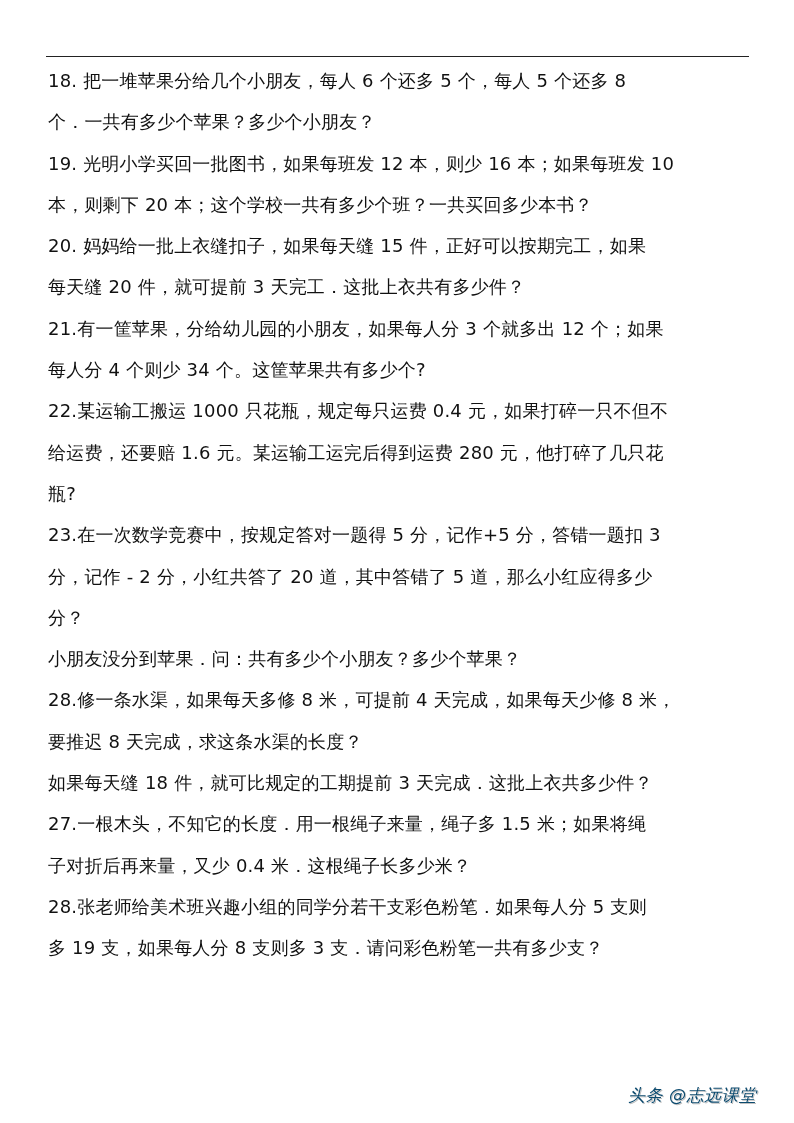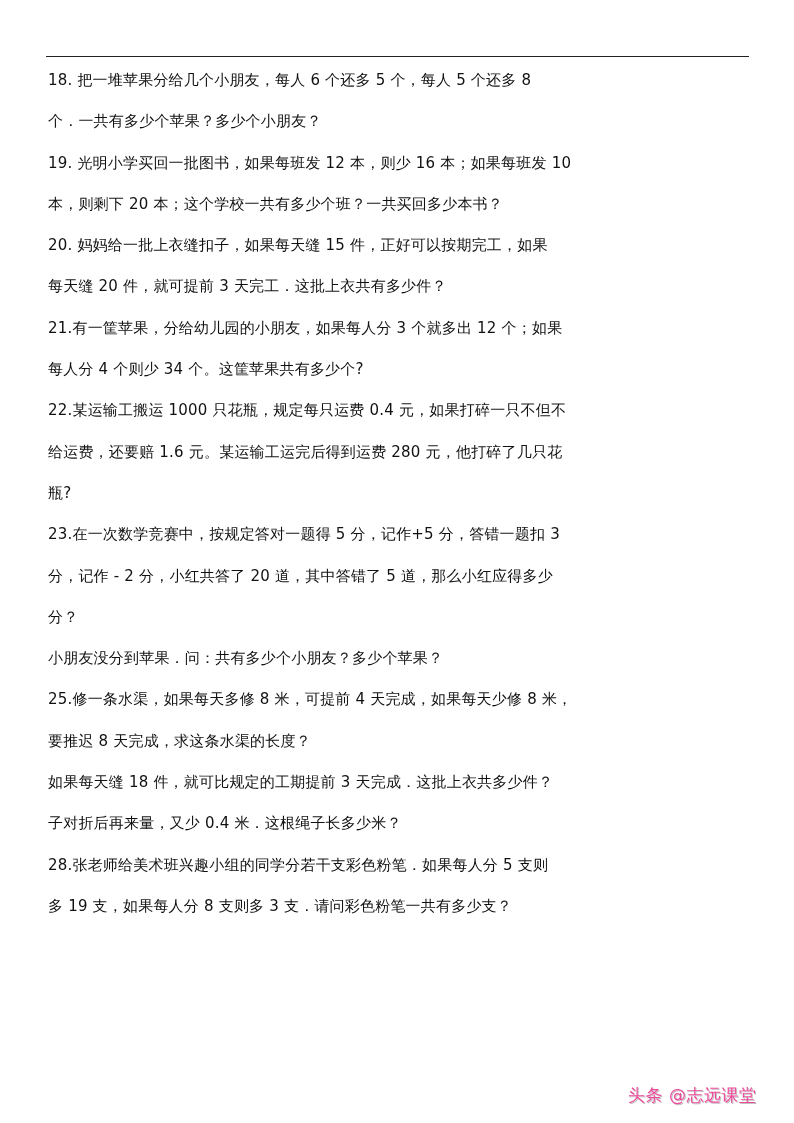--- a/index.html
+++ b/index.html
@@ -8,27 +8,28 @@
       font-family: "DejaVu Sans", "Liberation Sans", sans-serif; color: #111111;
     }
     .top-rule {
       position: absolute; left: 46px; top: 56px; width: 703px; height: 0;
       border-top: 1.4px solid #222222;
     }
     .content {
       position: absolute; left: 48px; top: 64px; width: 720px;
     }
     .line {
-      height: 41.3px; line-height: 33px; font-size: 15px; white-space: nowrap;
+      height: 41.3px; line-height: 33px; font-size: 18px; white-space: nowrap;
       letter-spacing: 0.2px;
     }
     .watermark {
-      position: absolute; left: 628px; top: 1084px; font-size: 17px; color: #ec4899;
+      position: absolute; left: 628px; top: 1084px; font-size: 17px; color: #0c4a6e;
       letter-spacing: 0.5px;
       text-shadow: 0 0 1px #ffffff, 1px 1px 0 #bbbbbb;
+      font-style: italic;
     }
   </style>
 </head>
 <body>
 
 <div class="top-rule"></div>
 
 <div class="content">
   <div class="line">18. 把一堆苹果分给几个小朋友，每人 6 个还多 5 个，每人 5 个还多 8</div>
   <div class="line">个．一共有多少个苹果？多少个小朋友？</div>
@@ -38,21 +39,22 @@
   <div class="line">每天缝 20 件，就可提前 3 天完工．这批上衣共有多少件？</div>
   <div class="line">21.有一筐苹果，分给幼儿园的小朋友，如果每人分 3 个就多出 12 个；如果</div>
   <div class="line">每人分 4 个则少 34 个。这筐苹果共有多少个?</div>
   <div class="line">22.某运输工搬运 1000 只花瓶，规定每只运费 0.4 元，如果打碎一只不但不</div>
   <div class="line">给运费，还要赔 1.6 元。某运输工运完后得到运费 280 元，他打碎了几只花</div>
   <div class="line">瓶?</div>
   <div class="line">23.在一次数学竞赛中，按规定答对一题得 5 分，记作+5 分，答错一题扣 3</div>
   <div class="line">分，记作 - 2 分，小红共答了 20 道，其中答错了 5 道，那么小红应得多少</div>
   <div class="line">分？</div>
   <div class="line">小朋友没分到苹果．问：共有多少个小朋友？多少个苹果？</div>
-  <div class="line">25.修一条水渠，如果每天多修 8 米，可提前 4 天完成，如果每天少修 8 米，</div>
+  <div class="line">28.修一条水渠，如果每天多修 8 米，可提前 4 天完成，如果每天少修 8 米，</div>
   <div class="line">要推迟 8 天完成，求这条水渠的长度？</div>
   <div class="line">如果每天缝 18 件，就可比规定的工期提前 3 天完成．这批上衣共多少件？</div>
+  <div class="line">27.一根木头，不知它的长度．用一根绳子来量，绳子多 1.5 米；如果将绳</div>
   <div class="line">子对折后再来量，又少 0.4 米．这根绳子长多少米？</div>
   <div class="line">28.张老师给美术班兴趣小组的同学分若干支彩色粉笔．如果每人分 5 支则</div>
   <div class="line">多 19 支，如果每人分 8 支则多 3 支．请问彩色粉笔一共有多少支？</div>
 </div>
 
 <div class="watermark">头条 @志远课堂</div>
 
 </body></html>

